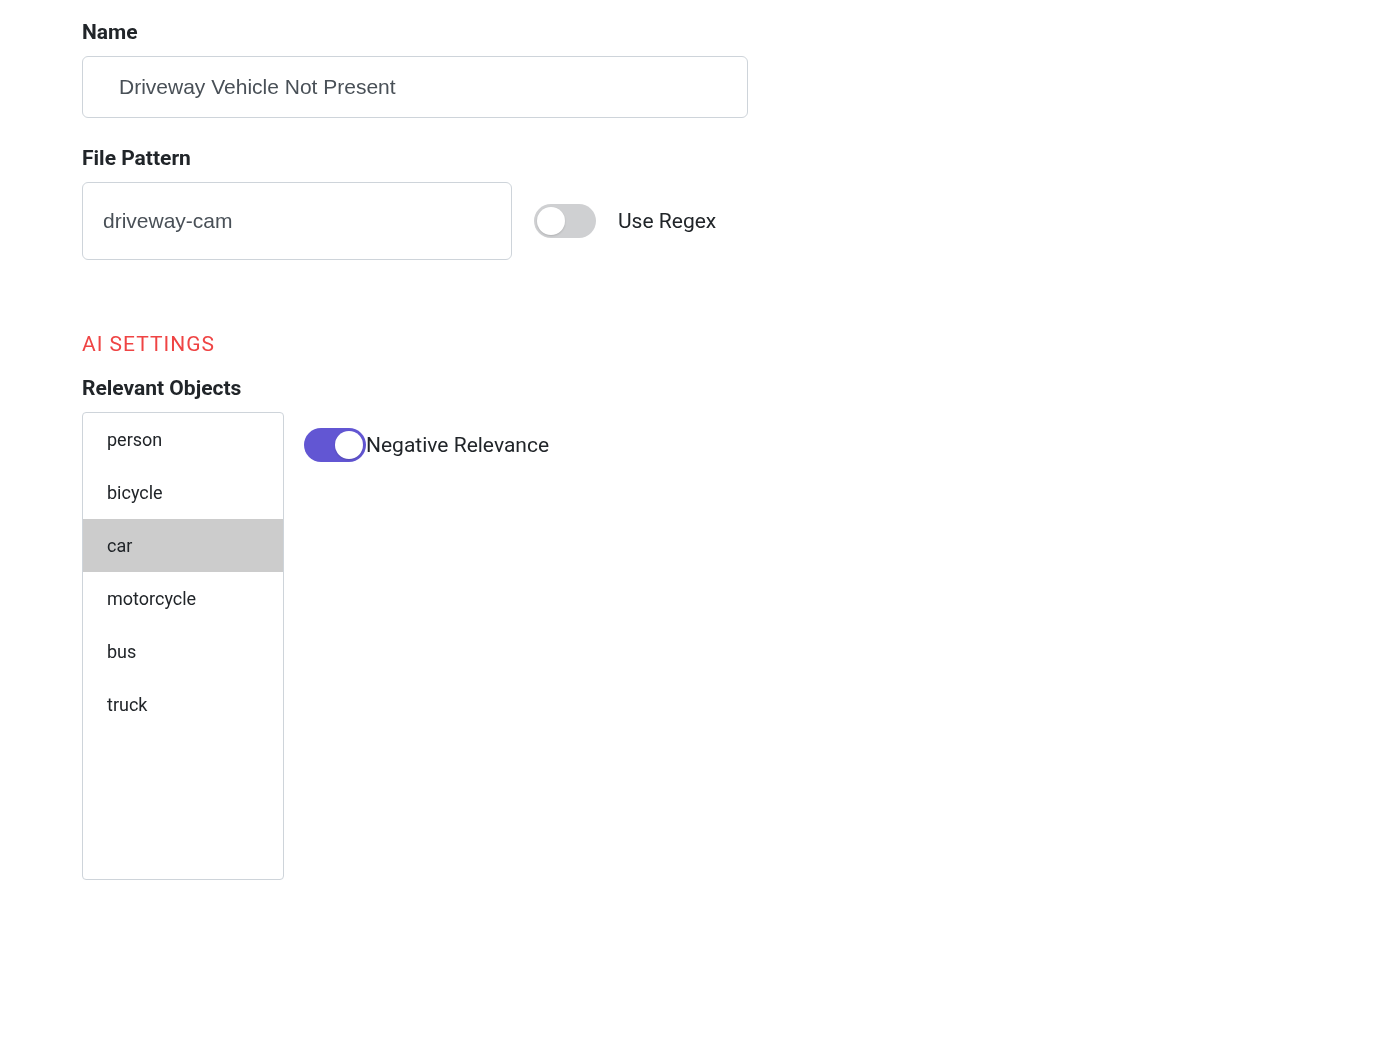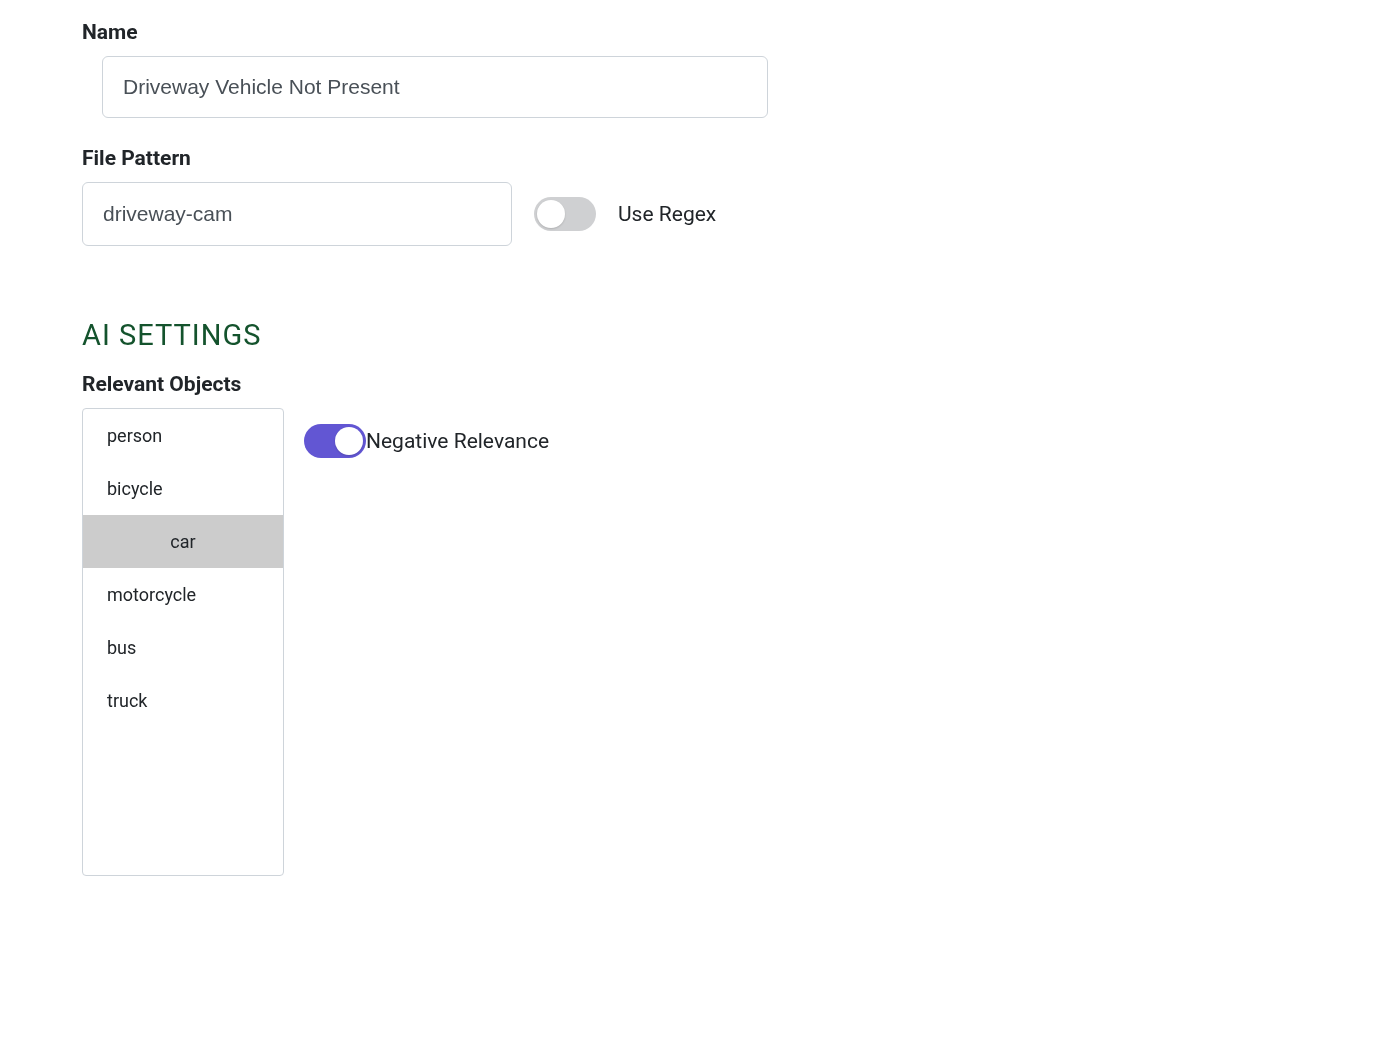--- a/index.html
+++ b/index.html
@@ -14,30 +14,29 @@
       font-size: 21px;
       color: #212529;
       margin-bottom: 12px;
       display: block;
     }
     .form-input {
       width: 666px;
       height: 62px;
       border: 1px solid #ced4da;
       border-radius: 6px;
-      padding: 0 20px;
+      padding: 0 36px;
       font-size: 21px;
       color: #495057;
       background: #fff;
       outline: none;
-      margin-left: 20px;
     }
     .form-input-sm {
       width: 430px;
-      height: 64px;
+      height: 78px;
       border: 1px solid #ced4da;
       border-radius: 6px;
       padding: 0 20px;
       font-size: 21px;
       color: #495057;
       background: #fff;
       outline: none;
     }
     .form-group { margin-bottom: 28px; }
     .file-pattern-row {
@@ -65,24 +64,24 @@
       transition: left 0.2s;
       box-shadow: 0 1px 2px rgba(0,0,0,0.15);
     }
     .toggle.off .toggle-knob { left: 3px; }
     .toggle.on .toggle-knob { left: 31px; }
     .toggle-label {
       font-size: 21px;
       color: #212529;
     }
     .section-heading {
-      font-size: 29px;
+      font-size: 21px;
       font-weight: 400;
       letter-spacing: 1px;
-      color: #14532d;
+      color: #ef4444;
       margin-top: 72px;
       margin-bottom: 20px;
     }
     .objects-row {
       display: flex;
       align-items: flex-start;
       gap: 20px;
     }
     .listbox {
       width: 202px;
@@ -100,21 +99,21 @@
       background: #f1f1f1;
       height: 16px;
       display: block;
     }
     .listbox-item {
       padding: 16px 24px;
       font-size: 18px;
       color: #212529;
       cursor: pointer;
     }
-    .listbox-item.selected { background: #cccccc; text-align: center; }
+    .listbox-item.selected { background: #cccccc; }
     .toggle-with-label {
       display: flex;
       align-items: center;
       margin-top: 16px;
     }
   </style>
 </head>
 <body>
 
 <div class="form-group">

